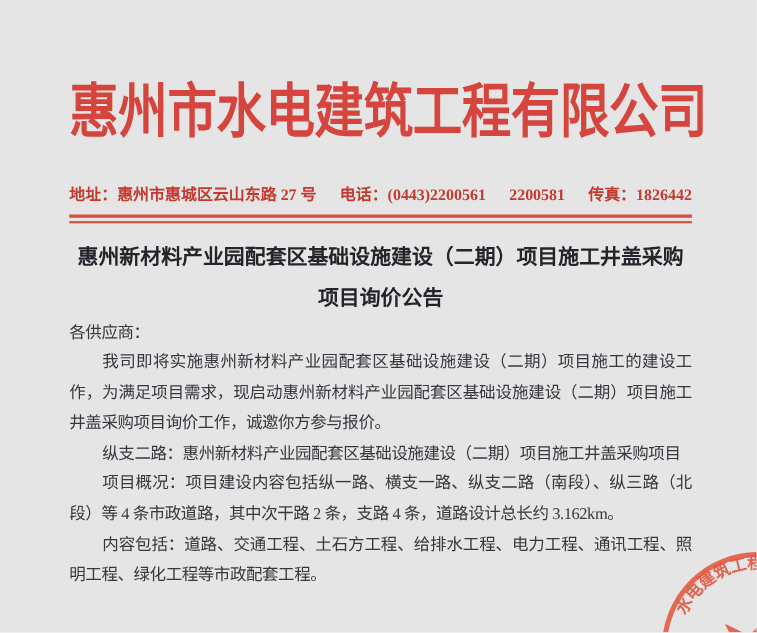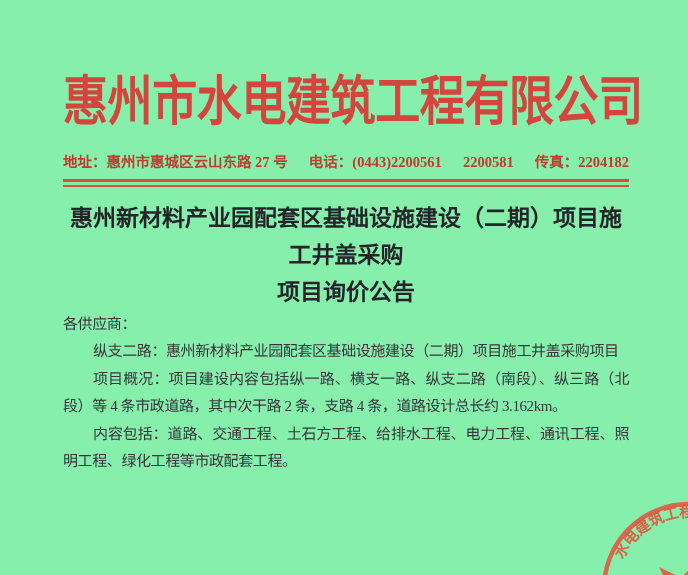--- a/index.html
+++ b/index.html
@@ -6,54 +6,54 @@
   body{
     width:688px;height:575px;overflow:hidden;
     background:#fbfcfa;
     font-family:"Liberation Serif","DejaVu Serif",serif;
   }
   .page{
     position:relative;
     width:688px;height:575px;
     padding:0 59px 0 63px;
     box-sizing:border-box;
-    background:#86efac;
+    background:#e5e5e5;
     overflow:hidden;
   }
   
   .company-name{
     margin:72px 0 0 0;
     height:60px;line-height:60px;
     text-align:center;
     font-size:45px;letter-spacing:-0.4px;
     font-weight:bold;
     color:#d5453d;
     white-space:nowrap;
   }
   .company-name .stretch{
     display:inline-block;
     transform:scaleY(1.2);
     transform-origin:center;
   }
   .contact-row{
-    margin-top:20px;
+    margin-top:36px;
     display:flex;
     justify-content:space-between;
     align-items:baseline;
     font-size:14.5px;line-height:20px;
     font-weight:bold;
     color:#c43a2e;
     white-space:nowrap;
   }
   .rule-thick{margin-top:7px;height:3px;background:#db4d40;}
   .rule-thin{margin-top:3px;height:1.5px;background:#db4d40;}
   
   .doc-title{
     margin:13px 0 0 0;
-    font-size:23px;line-height:37px;
+    font-size:19px;line-height:37px;
     font-weight:bold;
     color:#26242b;
     text-align:center;
     letter-spacing:0;
   }
   .body-text{
     margin-top:0;
     font-size:15px;line-height:27.6px;
     letter-spacing:-0.4px;
     color:#38363e;
@@ -73,33 +73,34 @@
 <body>
 
 <div class="page">
 
   <h1 class="company-name"><span class="stretch">惠州市水电建筑工程有限公司</span></h1>
 
   <div class="contact-row">
     <span>地址：惠州市惠城区云山东路 27 号</span>
     <span>电话：(0443)2200561</span>
     <span>2200581</span>
-    <span>传真：2204182</span>
+    <span>传真：1826442</span>
   </div>
 
   <div class="rule-thick"></div>
   <div class="rule-thin"></div>
 
   <h2 class="doc-title">
     <div>惠州新材料产业园配套区基础设施建设（二期）项目施工井盖采购</div>
     <div>项目询价公告</div>
   </h2>
 
   <div class="body-text">
     <p>各供应商：</p>
+    <p class="indent">我司即将实施惠州新材料产业园配套区基础设施建设（二期）项目施工的建设工作，为满足项目需求，现启动惠州新材料产业园配套区基础设施建设（二期）项目施工井盖采购项目询价工作，诚邀你方参与报价。</p>
     <p class="indent">纵支二路：惠州新材料产业园配套区基础设施建设（二期）项目施工井盖采购项目</p>
     <p class="indent">项目概况：项目建设内容包括纵一路、横支一路、纵支二路（南段）、纵三路（北段）等 4 条市政道路，其中次干路 2 条，支路 4 条，道路设计总长约 3.162km。</p>
     <p class="indent">内容包括：道路、交通工程、土石方工程、给排水工程、电力工程、通讯工程、照明工程、绿化工程等市政配套工程。</p>
   </div>
 
   <svg class="seal" viewBox="0 0 180 140" width="180" height="140" aria-hidden="true">
     <g fill="none" stroke="#e25840" opacity="0.88">
       <circle cx="181" cy="154" r="85" stroke-width="4.5"></circle>
     </g>
     <path id="sealArc" d="M 115.2 124.7 A 72 72 0 0 1 186 82.2" fill="none" stroke="none"></path>

